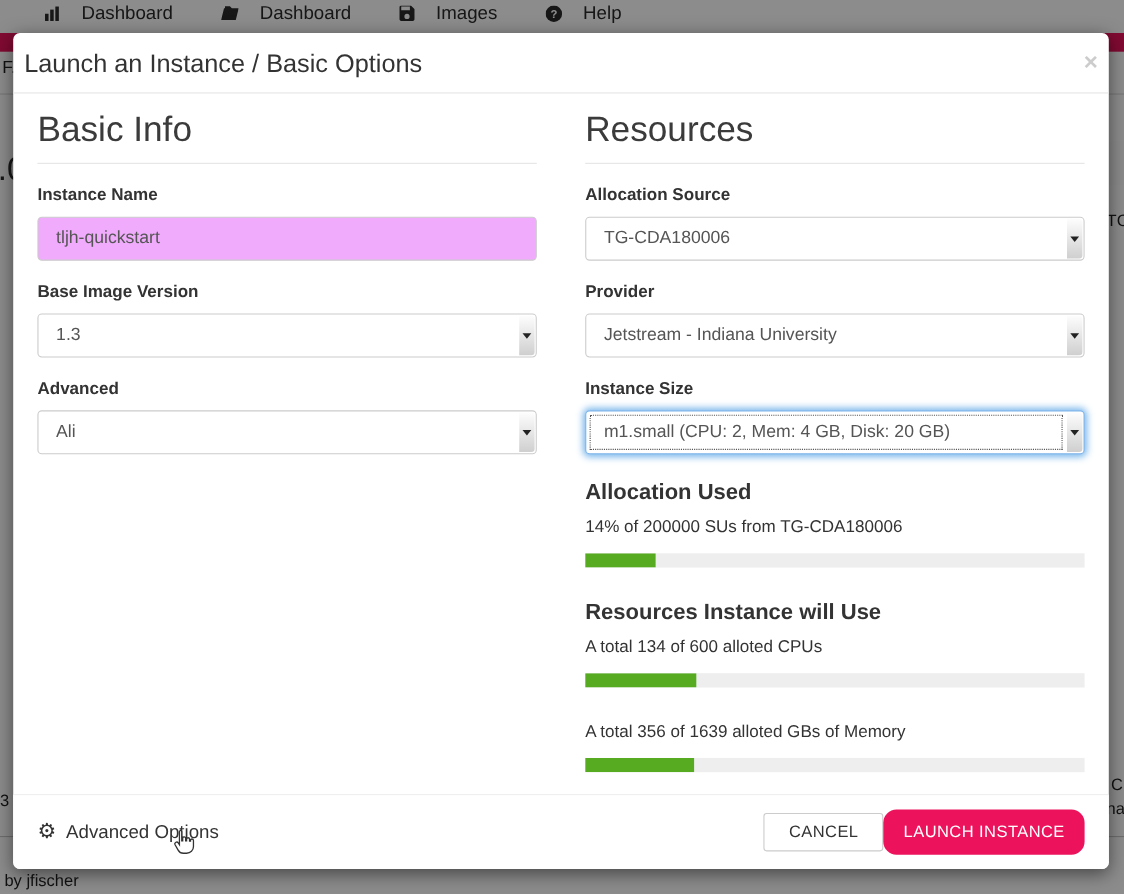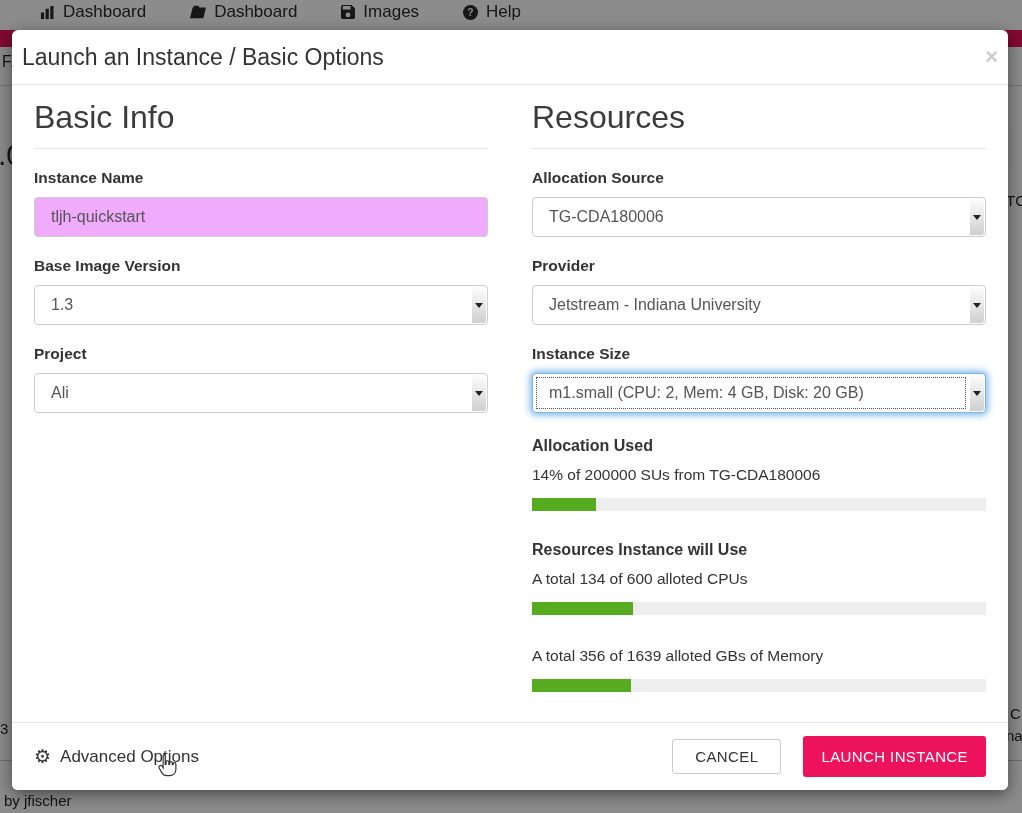--- a/index.html
+++ b/index.html
@@ -9,21 +9,21 @@
     position:relative; background:#fff; color:#333;
   }
 
   
   .bg-page { position:absolute; inset:0; background:#fff; }
   .bg-nav {
     position:absolute; top:0; left:0; right:0; height:28px;
     display:flex; align-items:flex-start; padding:2px 0 0 40px; gap:44px;
     background:#fff;
   }
-  .bg-nav-item { display:flex; align-items:center; gap:8px;
+  .bg-nav-item { display:flex; align-items:center; gap:19px;
     font-size:17px; font-weight:500; color:#2a2a2a; }
   .bg-nav-item svg { display:block; }
   .bg-redbar { position:absolute; top:30px; left:0; right:0; height:17px; background:#ec135c; }
   .bg-frag { position:absolute; color:#1f1f1f; }
   .bg-divider { position:absolute; left:0; right:0; height:1px; background:#d8d8d8; }
   .bg-band { position:absolute; background:#fdfdfd; }
 
   .overlay { position:absolute; inset:0; background:rgba(0,0,0,0.45); }
 
   
@@ -71,21 +71,21 @@
     margin-top:5px;
   }
   .select.focused {
     border-color:#7eb4ea;
     box-shadow:0 0 7px 2px rgba(96,169,231,.85);
   }
   .focus-ring {
     position:absolute; left:3px; right:19px; top:3px; bottom:3px;
     border:1px dotted #555; pointer-events:none;
   }
-  .sub-label { margin-top:24px; font-size:16px; font-weight:bold; color:#333; }
+  .sub-label { margin-top:24px; font-size:20px; font-weight:bold; color:#333; }
   .sub-label.spaced { margin-top:30px; }
   .sub-text { margin:11px 0 14px; font-size:15.5px; color:#333; }
   .progress { height:13px; background:#eee; overflow:hidden; }
   .progress-fill { height:100%; background:#56ab20; width:0; }
   .mem-text { margin-top:32px; }
 
   .modal-footer {
     position:absolute; left:0; right:0; bottom:0; height:68px;
     border-top:1px solid #e5e5e5;
     display:flex; align-items:center; padding:0 22px; border-radius:0 0 6px 6px;
@@ -93,21 +93,21 @@
   }
   .advanced {
     display:flex; align-items:center; gap:9px; font-size:17px; color:#333; cursor:pointer;
   }
   .gear { font-size:19px; color:#333; line-height:1; }
   .btn {
     border-radius:3px; font-size:15px; letter-spacing:.4px;
     padding:8px 22px; cursor:pointer; font-family:inherit; border:none;
   }
   .btn-cancel { margin-left:auto; background:#fff; border:1px solid #ccc; color:#333; }
-  .btn-launch { margin-left:22px; background:#ec135c; color:#fff; padding:12px 18px; }
+  .btn-launch { background:#ec135c; color:#fff; padding:12px 18px;border-radius:12px; }
 
   .hand-cursor { position:absolute; left:141px; top:722px; width:27px; height:28px; }
 </style>
 </head>
 <body>
 
 <div class="bg-page">
   <div class="bg-nav">
     <div class="bg-nav-item">
       <span>
@@ -175,21 +175,21 @@
 
       <label class="field-label">Instance Name</label>
       <input class="text-input" type="text" value="tljh-quickstart" style="">
 
       <label class="field-label">Base Image Version</label>
       <div class="select">
         <span class="select-value">1.3</span>
         <span class="select-arrow"></span>
       </div>
 
-      <label class="field-label">Project</label>
+      <label class="field-label">Advanced</label>
       <div class="select">
         <span class="select-value">Ali</span>
         <span class="select-arrow"></span>
       </div>
     </div>
 
     <div class="col">
       <div class="section-heading">Resources</div>
 
       <label class="field-label">Allocation Source</label>

